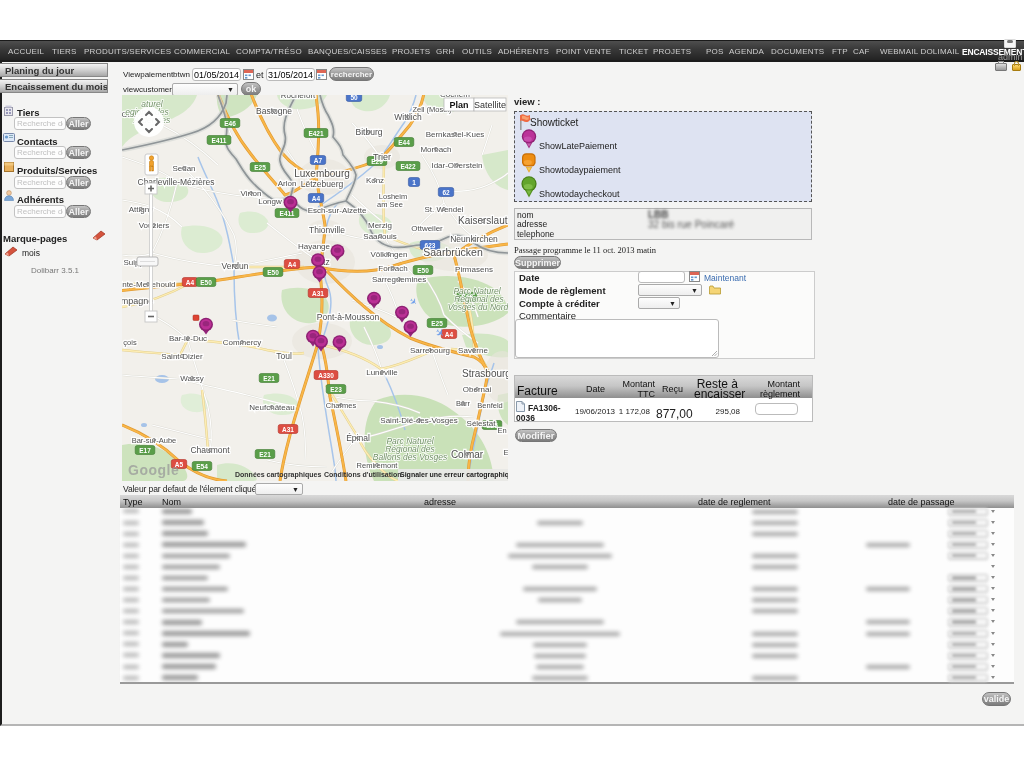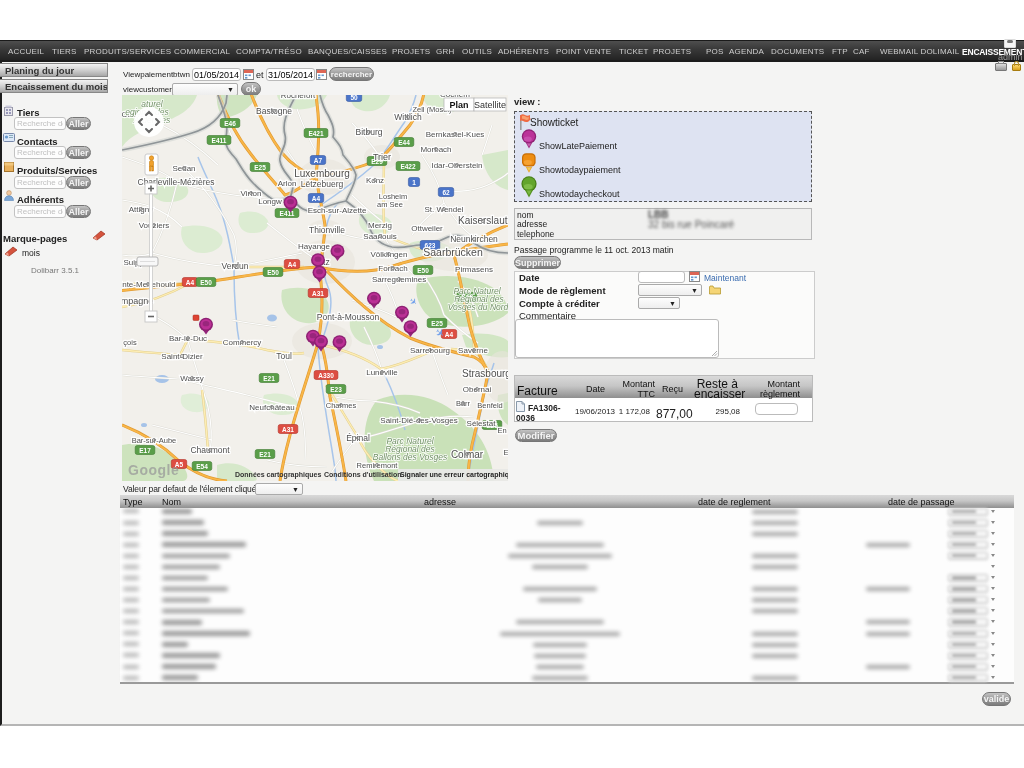--- a/index.html
+++ b/index.html
@@ -735,21 +735,21 @@
       </g>
   </svg>
 
   <div class="abs" style="left:514px;top:208px;width:298px;height:32px;background:#f0f0ef;border:1px solid #b8b8b8;"></div>
   <div class="t" style="left:517px;top:210px;font-size:8.5px;">nom</div>
   <div class="t" style="left:517px;top:219px;font-size:8.5px;">adresse</div>
   <div class="t" style="left:517px;top:229px;font-size:8.5px;">telephone</div>
   <div class="t blur1 b" style="left:648px;top:209px;font-size:10px;color:#444;">LBB</div>
   <div class="t blur1" style="left:648px;top:219px;font-size:10px;color:#555;">32 bis rue Poincaré</div>
 
-  <div class="t" style="left:514px;top:245px;font-size:8.5px;">Passage programme le 11 oct. 2013 matin</div>
+  <div class="t" style="left:514px;top:245px;font-size:8.5px;font-family:Liberation Serif, serif;">Passage programme le 11 oct. 2013 matin</div>
   <div class="btn" style="left:514px;top:256px;width:47px;height:13px;line-height:12px;font-size:9px;">Supprimer</div>
 
   <div class="abs" style="left:514px;top:271px;width:301px;height:88px;background:#fbfbfa;border:1px solid #ccc;"></div>
   <div class="t b" style="left:519px;top:272px;">Date</div>
   <input class="inp" style="left: 638px; top: 271px; width: 47px; height: 12px;">
   <svg class="abs" style="left:689px;top:271px" width="11" height="11" viewBox="0 0 11 11">
       <rect x="0.5" y="0.5" width="10" height="10" fill="#fff" stroke="#888"></rect>
       <rect x="1" y="1" width="9" height="3" fill="#d65"></rect>
       <rect x="2" y="5.5" width="2.4" height="1.6" fill="#69c"></rect>
       <rect x="5.5" y="5.5" width="2.4" height="1.6" fill="#69c"></rect>

